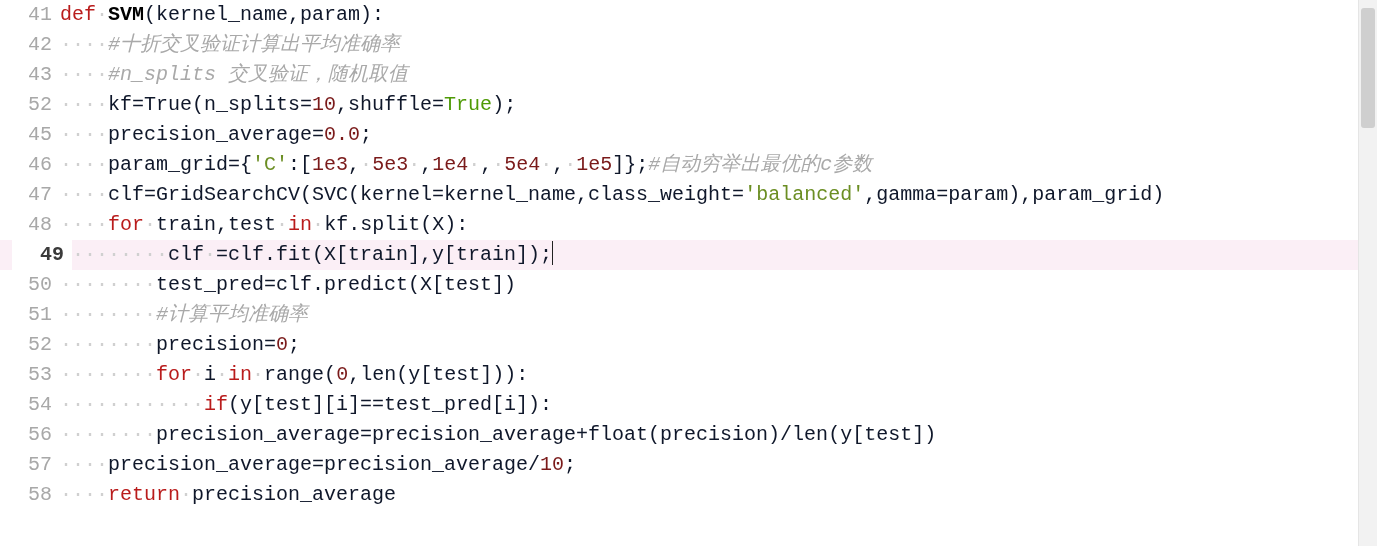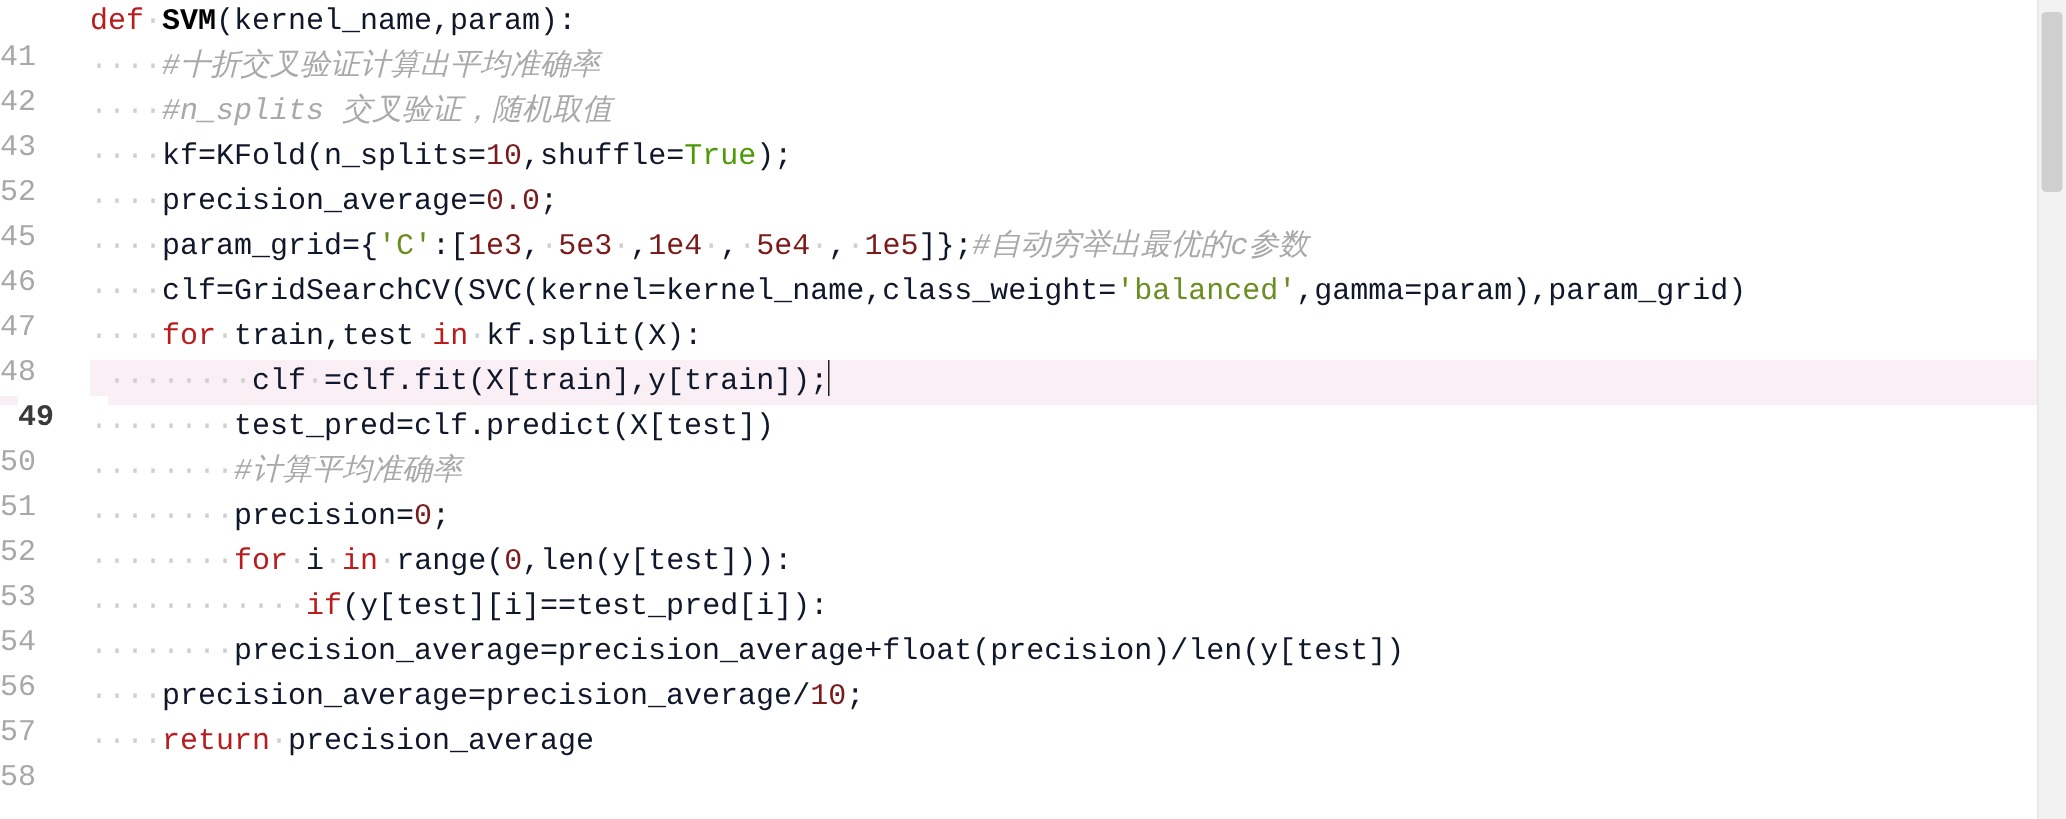--- a/index.html
+++ b/index.html
@@ -22,26 +22,26 @@
     height: 30px;
     line-height: 30px;
     white-space: pre;
   }
   .line.current {
     background: #fbeff6;
     padding-left: 12px;
   }
   .gutter {
     width: 52px;
+    text-align: right;
     padding-right: 8px;
     color: #a8a8a8;
     flex: 0 0 auto;
     background: #ffffff;
     user-select: none;
-    margin-top: 24px;
   }
   .line.current .gutter {
     color: #3a3a3a;
     font-weight: bold;
   }
   .code {
     flex: 1 1 auto;
     color: #2b2b2b;
   }
   .ws { color: #d0d0d0; }
@@ -76,21 +76,21 @@
     border-radius: 3px;
   }
 </style>
 </head>
 <body>
 
 <div class="editor" id="editor-root">
     <div class="line"><div class="gutter">41</div><div class="code"><span class="kw">def</span><span class="ws">·</span><span class="fn">SVM</span><span class="tk">(kernel_name,param):</span></div></div>
     <div class="line"><div class="gutter">42</div><div class="code"><span class="ws">····</span><span class="cm">#十折交叉验证计算出平均准确率</span></div></div>
     <div class="line"><div class="gutter">43</div><div class="code"><span class="ws">····</span><span class="cm">#n_splits 交叉验证，随机取值</span></div></div>
-    <div class="line"><div class="gutter">52</div><div class="code"><span class="ws">····</span><span class="tk">kf=KFold(n_splits=</span><span class="num">10</span><span class="tk">,shuffle=</span><span class="bool">True</span><span class="tk">);</span></div></div>
+    <div class="line"><div class="gutter">52</div><div class="code"><span class="ws">····</span><span class="tk">kf=True(n_splits=</span><span class="num">10</span><span class="tk">,shuffle=</span><span class="bool">True</span><span class="tk">);</span></div></div>
     <div class="line"><div class="gutter">45</div><div class="code"><span class="ws">····</span><span class="tk">precision_average=</span><span class="num">0.0</span><span class="tk">;</span></div></div>
     <div class="line"><div class="gutter">46</div><div class="code"><span class="ws">····</span><span class="tk">param_grid={</span><span class="str">'C'</span><span class="tk">:[</span><span class="num">1e3</span><span class="tk">,</span><span class="ws">·</span><span class="num">5e3</span><span class="ws">·</span><span class="tk">,</span><span class="num">1e4</span><span class="ws">·</span><span class="tk">,</span><span class="ws">·</span><span class="num">5e4</span><span class="ws">·</span><span class="tk">,</span><span class="ws">·</span><span class="num">1e5</span><span class="tk">]};</span><span class="cm">#自动穷举出最优的c参数</span></div></div>
     <div class="line"><div class="gutter">47</div><div class="code"><span class="ws">····</span><span class="tk">clf=GridSearchCV(SVC(kernel=kernel_name,class_weight=</span><span class="str">'balanced'</span><span class="tk">,gamma=param),param_grid)</span></div></div>
     <div class="line"><div class="gutter">48</div><div class="code"><span class="ws">····</span><span class="kw">for</span><span class="ws">·</span><span class="tk">train,test</span><span class="ws">·</span><span class="kw">in</span><span class="ws">·</span><span class="tk">kf.split(X):</span></div></div>
     <div class="line current"><div class="gutter">49</div><div class="code"><span class="ws">········</span><span class="tk">clf</span><span class="ws">·</span><span class="tk">=clf.fit(X[train],y[train]);</span><span class="cursor"></span></div></div>
     <div class="line"><div class="gutter">50</div><div class="code"><span class="ws">········</span><span class="tk">test_pred=clf.predict(X[test])</span></div></div>
     <div class="line"><div class="gutter">51</div><div class="code"><span class="ws">········</span><span class="cm">#计算平均准确率</span></div></div>
     <div class="line"><div class="gutter">52</div><div class="code"><span class="ws">········</span><span class="tk">precision=</span><span class="num">0</span><span class="tk">;</span></div></div>
     <div class="line"><div class="gutter">53</div><div class="code"><span class="ws">········</span><span class="kw">for</span><span class="ws">·</span><span class="tk">i</span><span class="ws">·</span><span class="kw">in</span><span class="ws">·</span><span class="tk">range(</span><span class="num">0</span><span class="tk">,len(y[test])):</span></div></div>
     <div class="line"><div class="gutter">54</div><div class="code"><span class="ws">············</span><span class="kw">if</span><span class="tk">(y[test][i]==test_pred[i]):</span></div></div>

